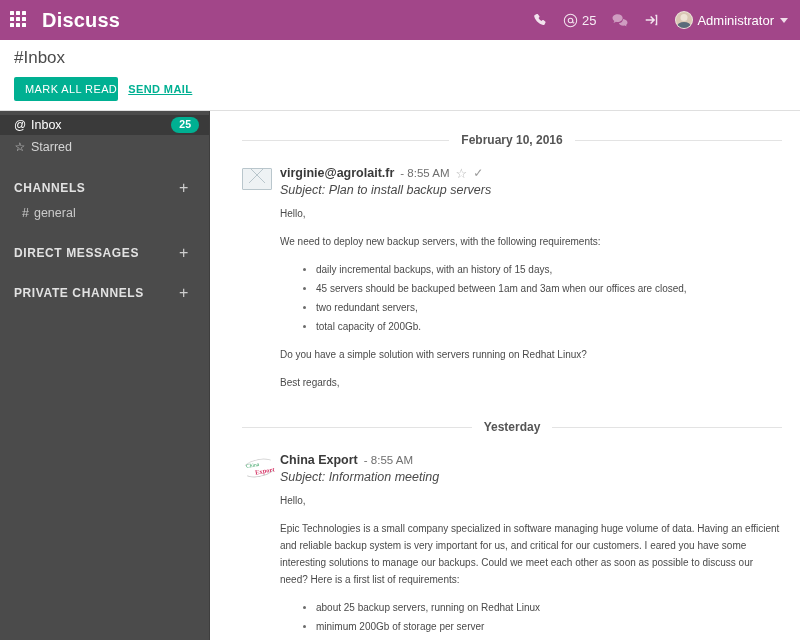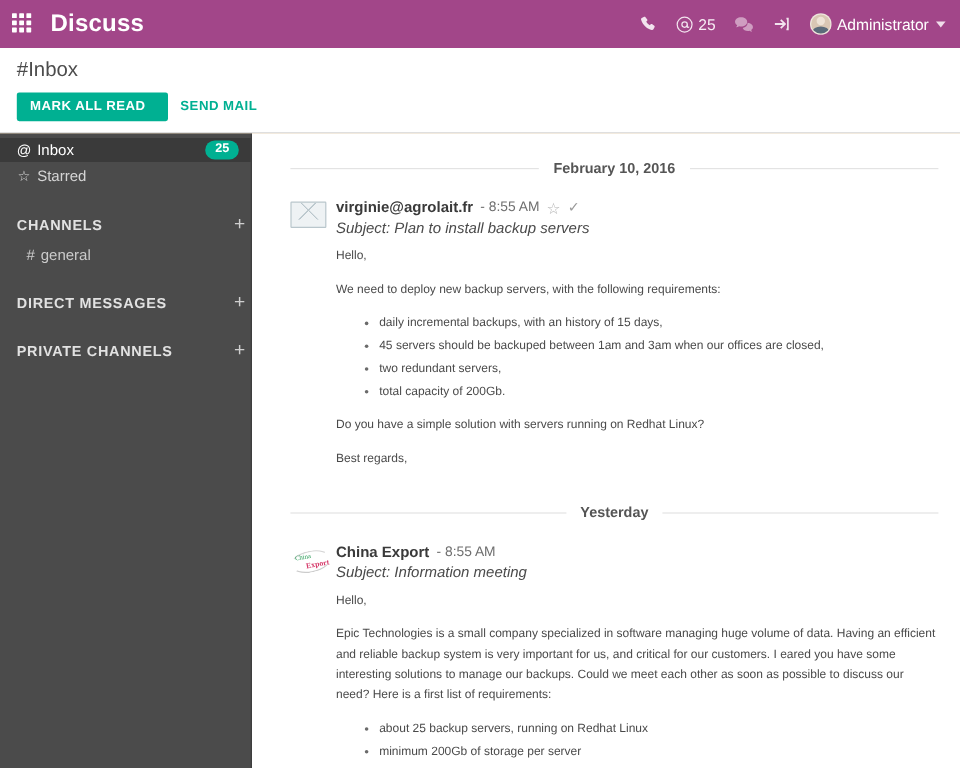--- a/index.html
+++ b/index.html
@@ -75,31 +75,32 @@
     position: relative;
     padding: 8px 0 0 14px;
   }
   .page-title {
     font-size: 17px; color: #4c4c4c; font-weight: normal;
     line-height: 20px; margin-bottom: 9px;
   }
   .btn-row { display:flex; align-items:center; gap: 10px; }
   .btn-primary {
     background:#00b092; color:#ffffff;
-    font-size: 11px; font-weight: bold; letter-spacing:.4px;
-    padding: 6px 19px 6px 11px;
+    font-size: 11px; font-weight: normal; letter-spacing:.4px;
+    padding: 6px 1px 6px 11px;
     border: none; border-radius: 2px; cursor: pointer;
     text-transform: uppercase;
     font-family:"Liberation Sans", sans-serif;
   }
   .btn-link {
     background: none; border: none; cursor: pointer;
     color:#00b092; font-size: 11px; font-weight: bold; letter-spacing:.4px;
     text-transform: uppercase;
     font-family:"Liberation Sans", sans-serif;
+    text-decoration:underline;
   }
   .searchwrap {
     position: absolute; right: 18px; top: 44px;
     width: 338px;
     border-bottom: 1px solid #4a4a4a;
     display: flex; align-items: flex-end; padding-bottom: 3px;
   }
   .searchwrap input {
     flex: 1; border: none; outline: none;
     font-size: 13px; color:#444; background: transparent;
@@ -129,21 +130,21 @@
   .side-row .label { margin-left: 5px; }
   .badge {
     margin-left: auto;
     background: #00b092; color:#fff;
     font-size: 10.5px; font-weight: bold;
     border-radius: 9px; padding: 1px 8px 2px;
     line-height: 13px;
   }
   .side-section {
     display:flex; align-items:center;
-    padding: 0 4px 0 14px;
+    padding: 0 20px 0 14px;
     margin-top: 22px; height: 18px;
     font-size: 12px; font-weight: bold; letter-spacing:.6px;
     color:#e2e2e2; text-transform: uppercase; text-align: center;
   }
   .side-section .plus {
     margin-left:auto; color:#cfcfcf; font-size: 16px; line-height: 14px;
     cursor:pointer; font-weight: normal;
   }
   .side-channel {
     padding: 0 10px 0 22px; height: 19px;

